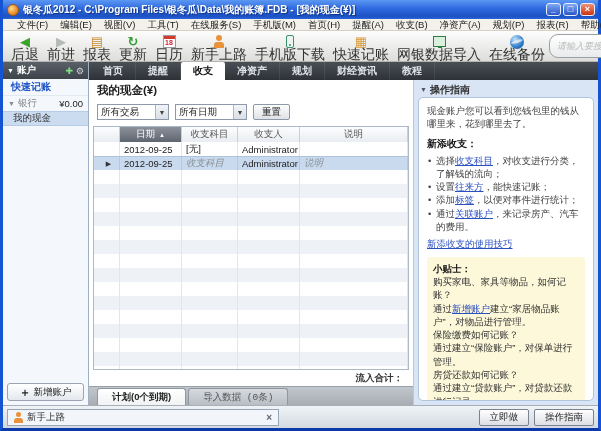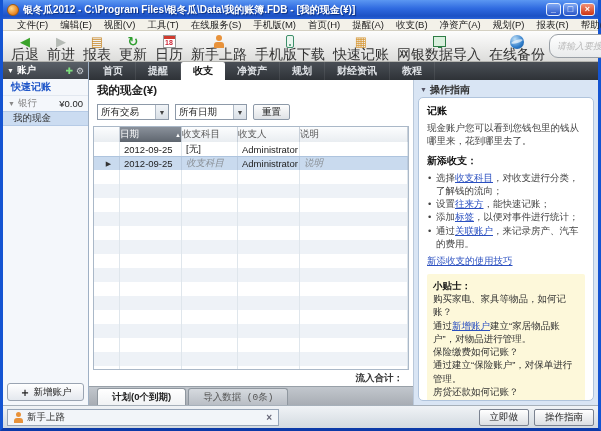--- a/index.html
+++ b/index.html
@@ -87,21 +87,21 @@
   .reg-title { height:20px; flex:0 0 20px; display:flex; align-items:center; padding-left:8px; font-size:11.5px; font-weight:bold; color:#222; }
   .filters { height:24px; flex:0 0 24px; display:flex; align-items:center; gap:6px; padding-left:8px; }
   .select { width:72px; height:16px; border:1px solid #8d99a8; background:#fff; display:flex; align-items:center; font-size:9.5px; }
   .select .sel-text { flex:1; padding-left:3px; white-space:nowrap; overflow:hidden; }
   .select .sel-arrow { width:13px; height:100%; background:linear-gradient(180deg,#f2f5f8,#d9dfe6); border-left:1px solid #aeb8c4; display:flex; align-items:center; justify-content:center; font-size:7px; color:#444; }
   .btn-reset { height:16px; padding:0 8px; border:1px solid #8d99a8; border-radius:2px; background:linear-gradient(180deg,#fdfdfd,#dfe2e6); font-size:9.5px; color:#222; display:flex; align-items:center; }
   .table { flex:1; margin:2px 4px 0; border:1px solid #aab8c8; display:flex; flex-direction:column; overflow:hidden; }
   .trow { display:flex; height:14px; flex:0 0 14px; }
   .thead { height:15px; flex:0 0 15px; }
   .tcell { padding-left:4px; display:flex; align-items:center; font-size:9.5px; overflow:hidden; white-space:nowrap; border-right:1px solid #dfe6ec; }
-  .thead .tcell { background:linear-gradient(180deg,#fcfdfe,#e9edf1); border-right:1px solid #c8d0d9; color:#555; justify-content:space-between; padding-left:0; }
+  .thead .tcell { background:linear-gradient(180deg,#fcfdfe,#e9edf1); border-right:1px solid #c8d0d9; color:#555; justify-content:center; padding-left:0; }
   .thead .tcell.sorted { background:linear-gradient(180deg,#8a919b,#5f666f); color:#fff; }
   .sort-tri { font-size:6px; margin-left:4px; }
   .c0 { width:26px; flex:0 0 26px; }
   .c1 { width:62px; flex:0 0 62px; }
   .c2 { width:56px; flex:0 0 56px; }
   .c3 { width:62px; flex:0 0 62px; }
   .c4 { flex:1; }
   .trow.selected { background:#c9daee; border-top:1px solid #aec4de; }
   .trow.selected .tcell { border-right-color:#b8c9de; }
   .ph { font-style:italic; color:#8a9096; }
@@ -445,21 +445,20 @@
             <span class="btab inactive">导入数据 (0条)</span>
           </div>
         </div>
 
         <div class="guide">
           <div class="guide-header">
             <span class="sb-caret" style="color:#556;">▼</span>
             <span>操作指南</span>
           </div>
           <div class="guide-card">
-            <div class="g-h">记账</div>
             <div class="g-p">现金账户您可以看到您钱包里的钱从哪里来，花到哪里去了。</div>
             <div class="g-h">新添收支：</div>
             <ul class="g-ul">
               <li><span>选择</span><a class="g-link">收支科目</a><span>，对收支进行分类，了解钱的流向；</span></li>
               <li><span>设置</span><a class="g-link">往来方</a><span>，能快速记账；</span></li>
               <li><span>添加</span><a class="g-link">标签</a><span>，以便对事件进行统计；</span></li>
               <li><span>通过</span><a class="g-link">关联账户</a><span>，来记录房产、汽车的费用。</span></li>
             </ul>
             <a class="g-link g-tipslink">新添收支的使用技巧</a>
             <div class="tips-box">

